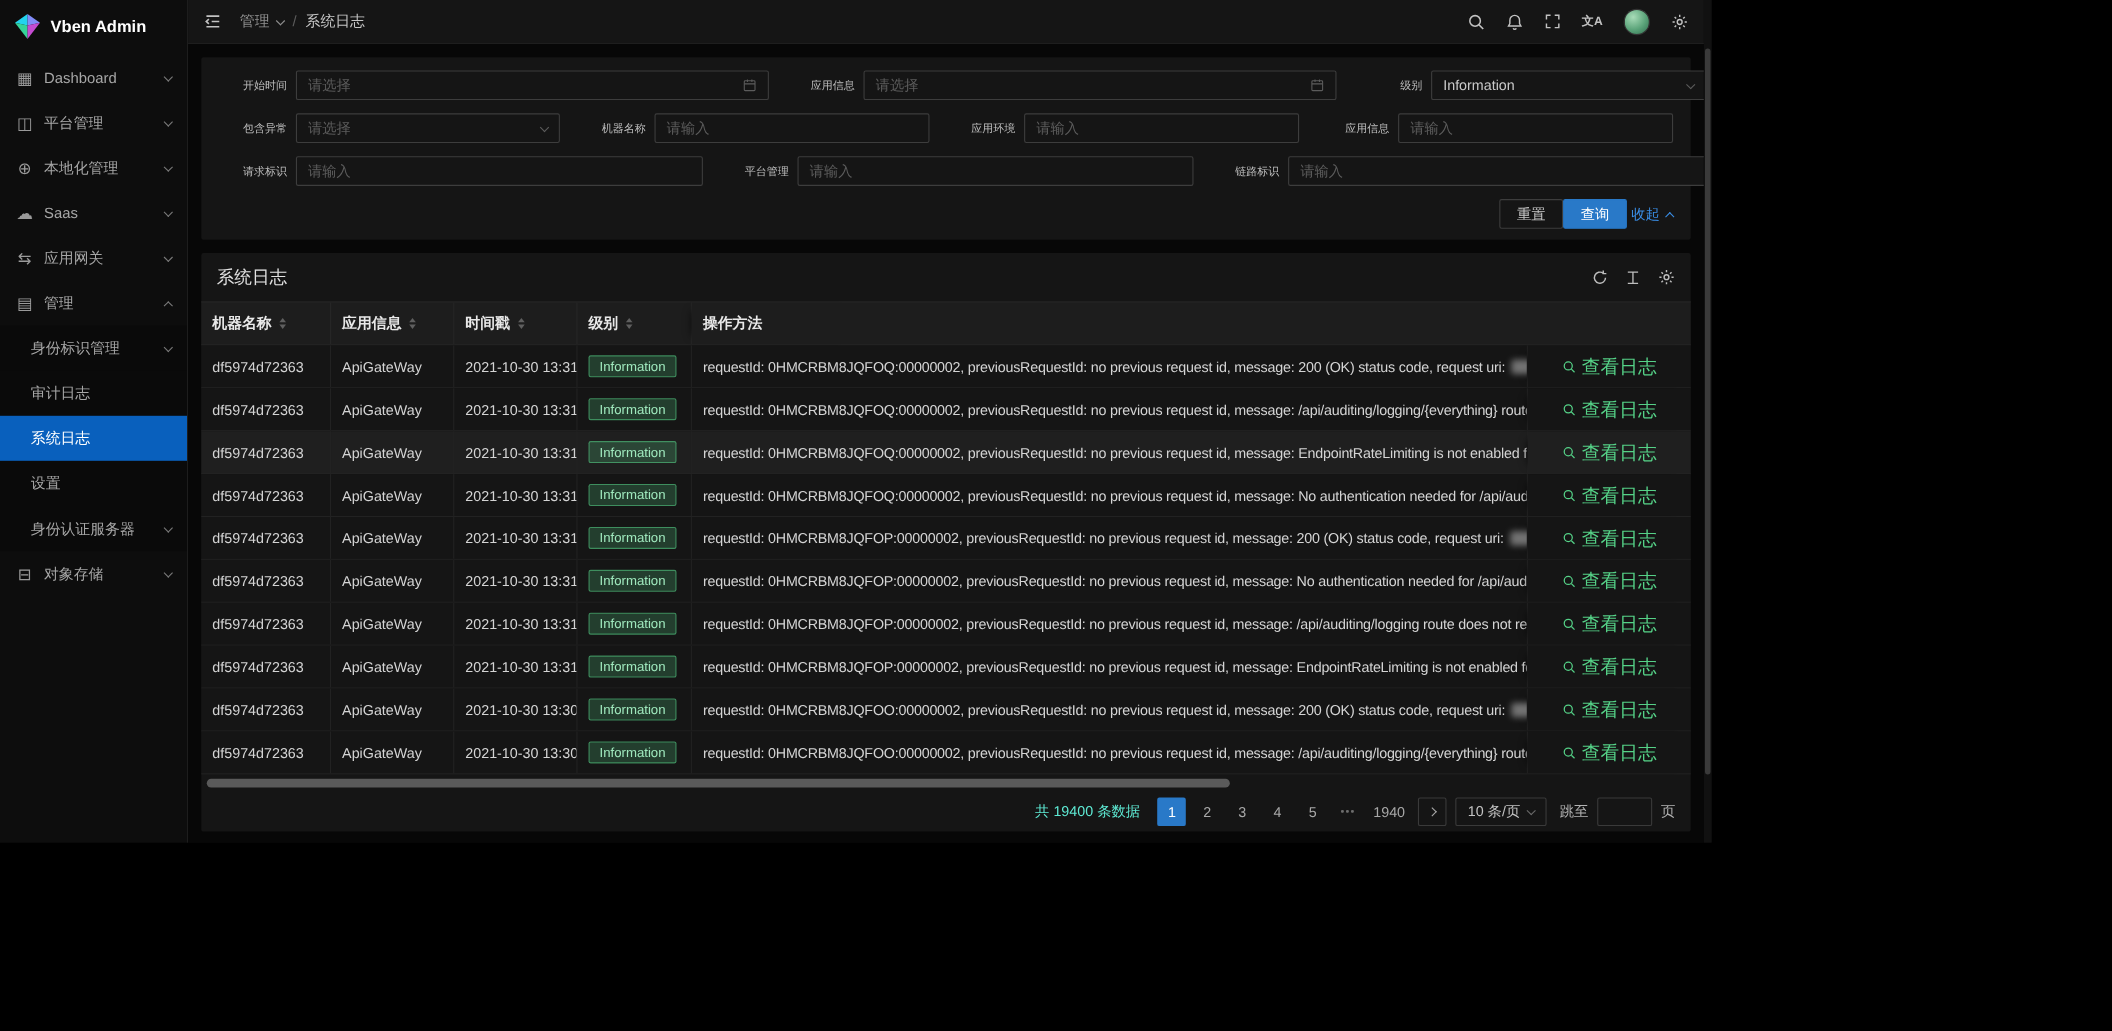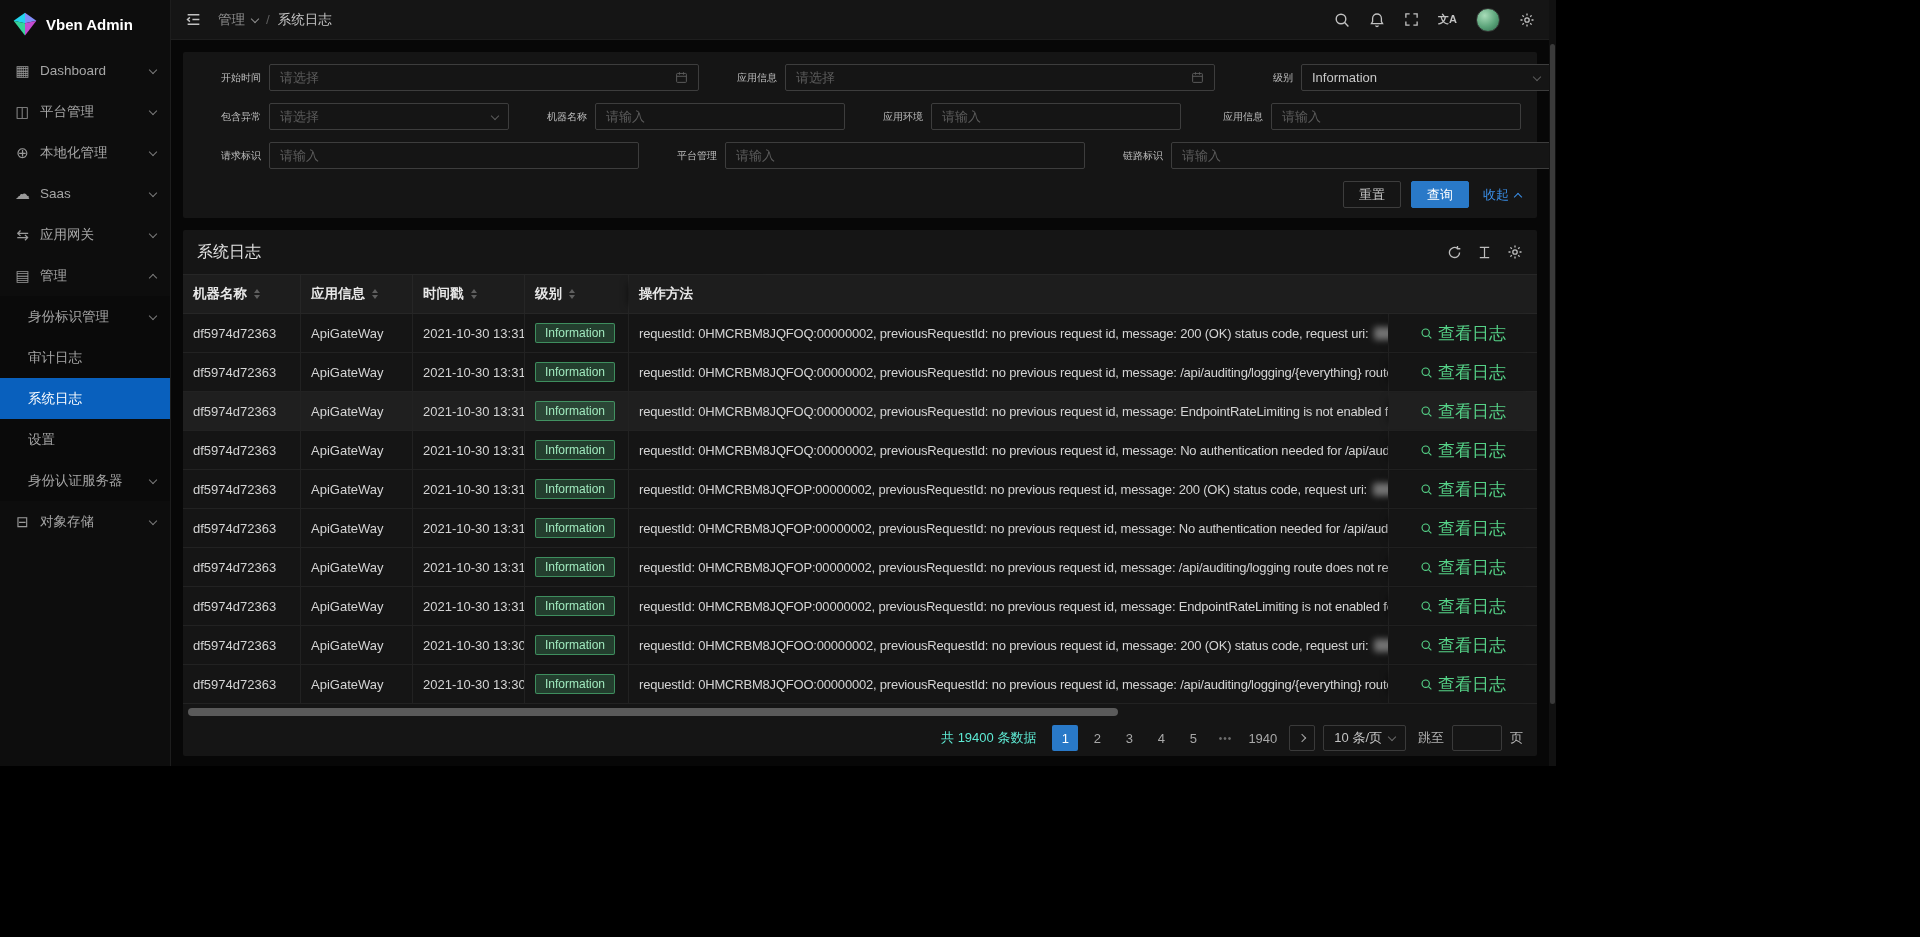--- a/index.html
+++ b/index.html
@@ -50,21 +50,21 @@
   .f-row1 .f-field:nth-child(1) .ctrl{width:430px}
   .f-row1 .f-field:nth-child(2) .ctrl{width:430px}
   .f-row1 .f-field:nth-child(3) .ctrl{width:250px}
   .f-row2 .f-field:nth-child(1) .ctrl{width:240px}
   .f-row2 .f-field:nth-child(2) .ctrl{width:250px}
   .f-row2 .f-field:nth-child(3) .ctrl{width:250px}
   .f-row2 .f-field:nth-child(4) .ctrl{width:250px}
   .f-row3 .f-field:nth-child(1) .ctrl{width:370px}
   .f-row3 .f-field:nth-child(2) .ctrl{width:360px}
   .f-row3 .f-field:nth-child(3) .ctrl{width:380px}
-  .filter-actions{display:flex;align-items:center;justify-content:flex-end;gap:10px;margin-top:2px}
+  .filter-actions{display:flex;align-items:center;justify-content:flex-end;margin-top:2px}
   .btn{height:27px;padding:0 15px;border-radius:2px;font-size:13px;cursor:pointer;display:flex;align-items:center;border:1px solid transparent}
   .btn-default{background:#151515;border-color:#3d3d3d;color:#c9c9c9}
   .btn-primary{background:#2979c8;border-color:#2979c8;color:#fff}
   .collapse-link{color:#3a8ee6;font-size:13px;display:flex;align-items:center;gap:6px;cursor:pointer;margin-left:4px}
   
   .table-panel{flex:1;display:flex;flex-direction:column;min-height:0;padding-bottom:4px}
   .table-title-bar{height:44px;display:flex;align-items:center;justify-content:space-between;padding:0 14px;flex:none}
   .table-title{color:#e2e2e2;font-size:16px}
   .table-tools{display:flex;align-items:center;gap:15px;color:#bdbdbd}
   .tool{cursor:pointer;display:flex;align-items:center}

